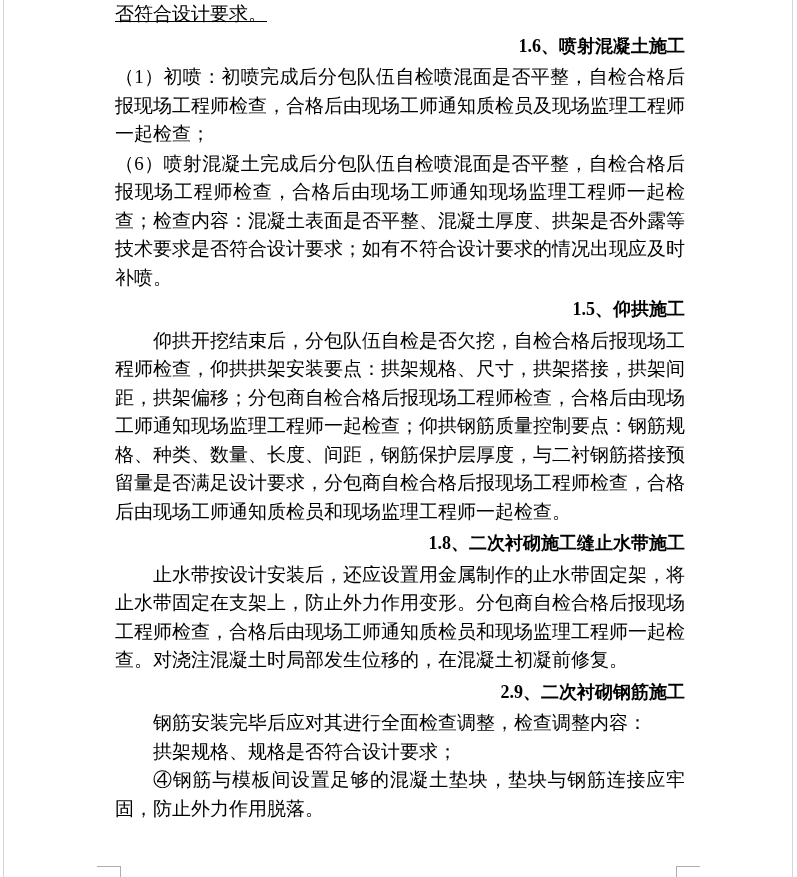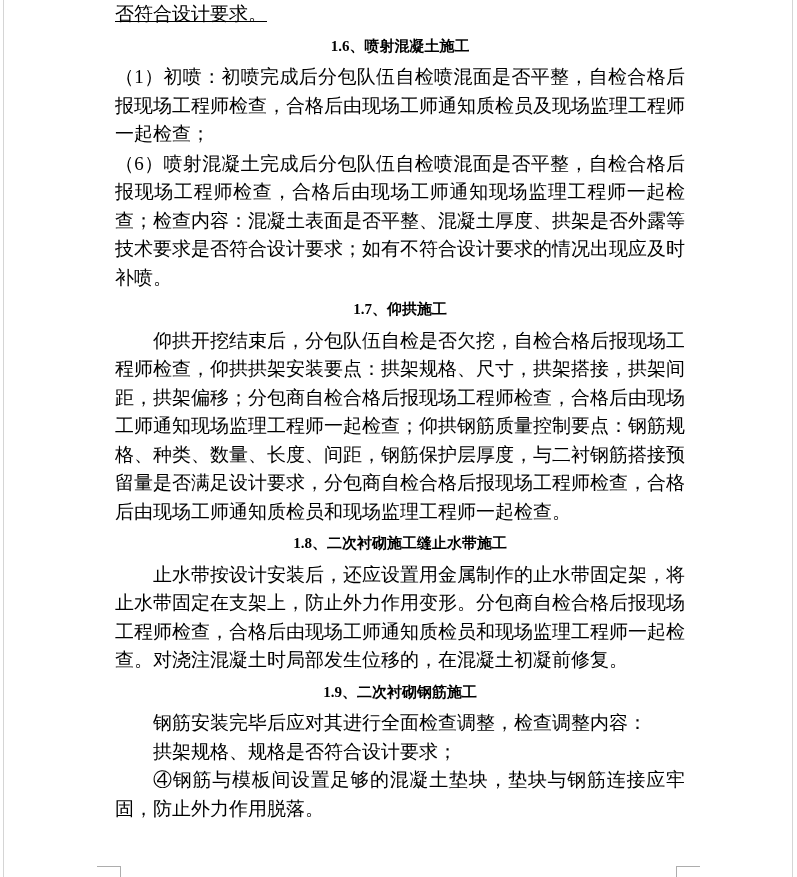--- a/index.html
+++ b/index.html
@@ -34,24 +34,24 @@
     font-size: 19px;
     line-height: 28.5px;
     color: var(--text-color, #000000);
     text-align: justify;
     text-justify: inter-character;
   }
   .doc-content > * { margin: 0; padding: 0; }
   .doc-content > :first-child { margin-top: 0; text-decoration: underline; }
 
   h2.heading {
-    font-size: 15px;
+    font-size: 18px;
     font-weight: bold;
     margin: 3px 0;
-    text-align: center;
+    text-align: right;
   }
   p.para { margin-top: 1px; }
   p.para.indent2 { text-indent: 2em; }
   p.para.tight { margin-top: 0; }
 
   
   .crop-h {
     position: absolute;
     top: 866px;
     width: 24px;
@@ -74,25 +74,25 @@
 <body style="background: rgb(255, 255, 255);">
 
 <div class="edge-line left"></div>
 <div class="edge-line right"></div>
 
 <div class="doc-content">
   <p class="para tight">否符合设计要求。</p>
   <h2 class="heading">1.6、喷射混凝土施工</h2>
   <p class="para">（1）初喷：初喷完成后分包队伍自检喷混面是否平整，自检合格后报现场工程师检查，合格后由现场工师通知质检员及现场监理工程师一起检查；</p>
   <p class="para">（6）喷射混凝土完成后分包队伍自检喷混面是否平整，自检合格后报现场工程师检查，合格后由现场工师通知现场监理工程师一起检查；检查内容：混凝土表面是否平整、混凝土厚度、拱架是否外露等技术要求是否符合设计要求；如有不符合设计要求的情况出现应及时补喷。</p>
-  <h2 class="heading">1.7、仰拱施工</h2>
+  <h2 class="heading">1.5、仰拱施工</h2>
   <p class="para indent2">仰拱开挖结束后，分包队伍自检是否欠挖，自检合格后报现场工程师检查，仰拱拱架安装要点：拱架规格、尺寸，拱架搭接，拱架间距，拱架偏移；分包商自检合格后报现场工程师检查，合格后由现场工师通知现场监理工程师一起检查；仰拱钢筋质量控制要点：钢筋规格、种类、数量、长度、间距，钢筋保护层厚度，与二衬钢筋搭接预留量是否满足设计要求，分包商自检合格后报现场工程师检查，合格后由现场工师通知质检员和现场监理工程师一起检查。</p>
   <h2 class="heading">1.8、二次衬砌施工缝止水带施工</h2>
   <p class="para indent2">止水带按设计安装后，还应设置用金属制作的止水带固定架，将止水带固定在支架上，防止外力作用变形。分包商自检合格后报现场工程师检查，合格后由现场工师通知质检员和现场监理工程师一起检查。对浇注混凝土时局部发生位移的，在混凝土初凝前修复。</p>
-  <h2 class="heading">1.9、二次衬砌钢筋施工</h2>
+  <h2 class="heading">2.9、二次衬砌钢筋施工</h2>
   <p class="para indent2">钢筋安装完毕后应对其进行全面检查调整，检查调整内容：</p>
   <p class="para indent2 tight">拱架规格、规格是否符合设计要求；</p>
   <p class="para indent2 tight">④钢筋与模板间设置足够的混凝土垫块，垫块与钢筋连接应牢固，防止外力作用脱落。</p>
 
 </div>
 
 <div class="crop-h left"></div>
 <div class="crop-v left"></div>
 <div class="crop-h right"></div>
 <div class="crop-v right"></div>

